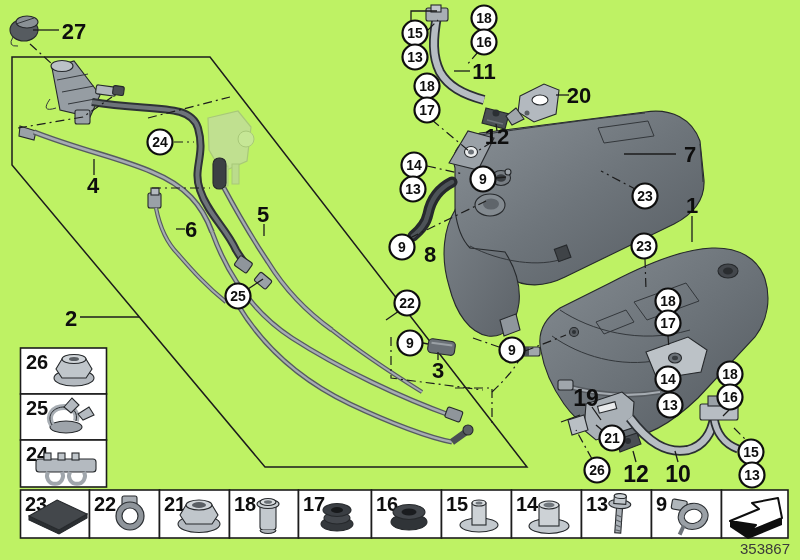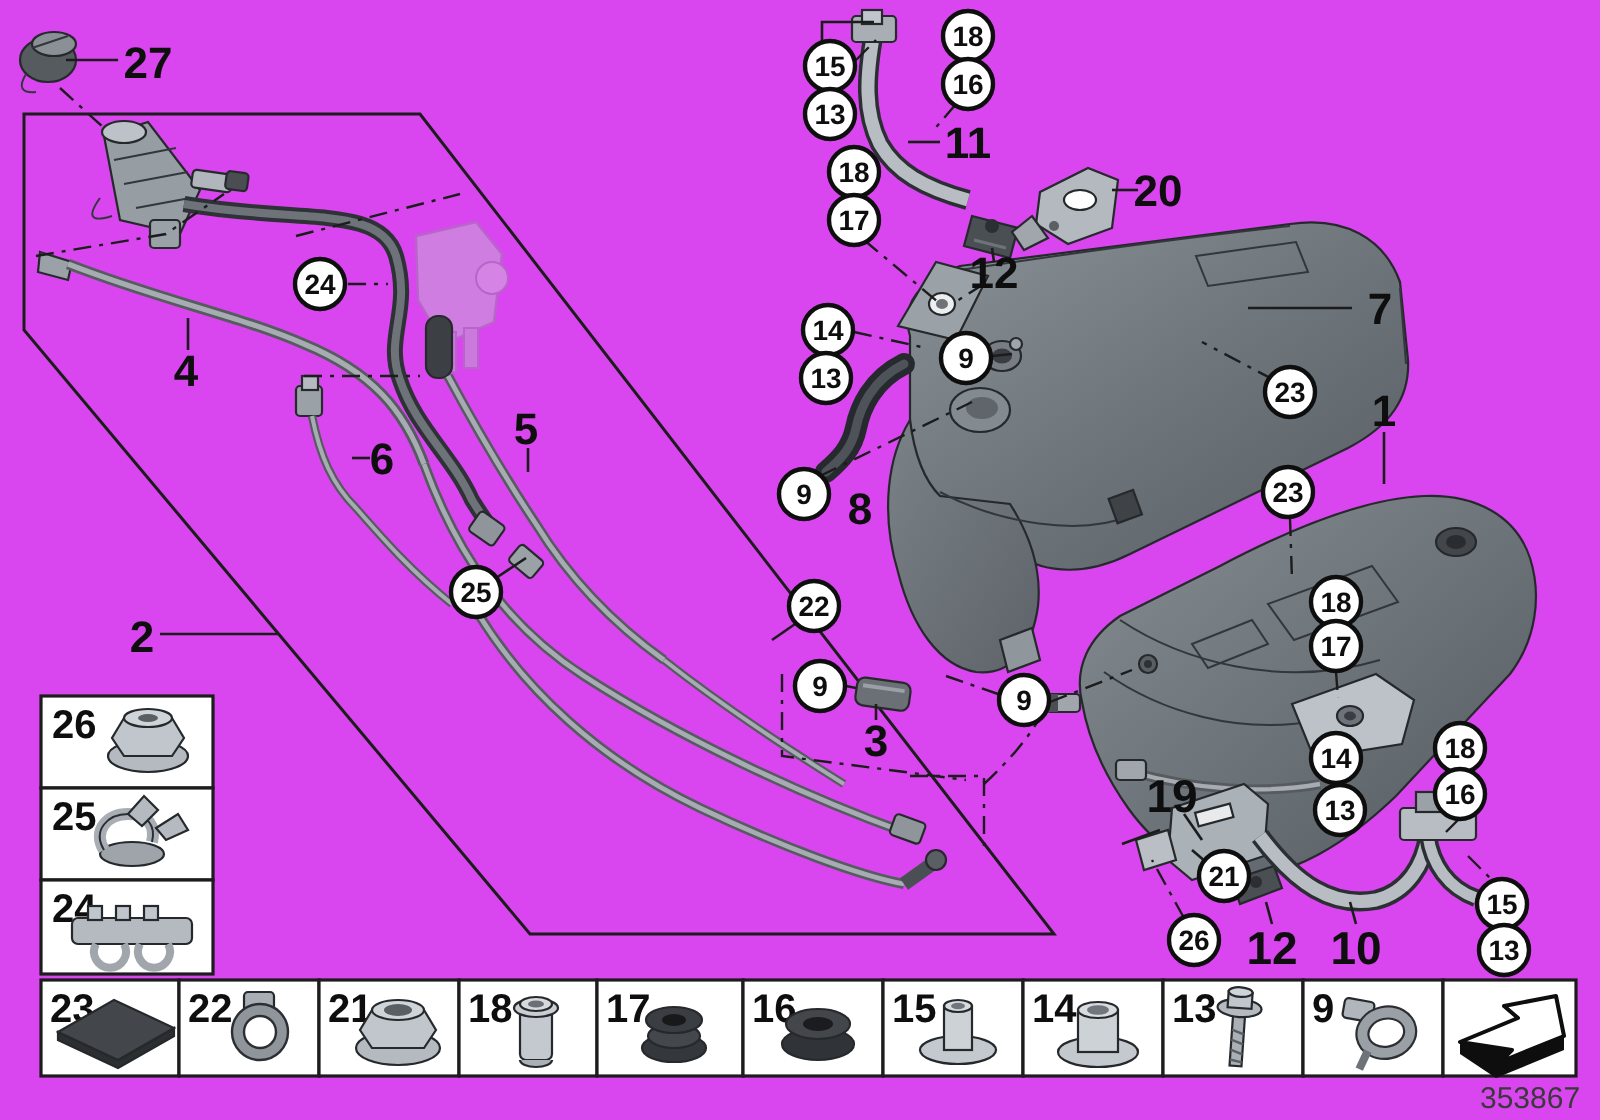--- a/index.html
+++ b/index.html
@@ -1,16 +1,16 @@
 <!DOCTYPE html>
 <html><head>
 <meta charset="utf-8">
 <style>
   html,body{margin:0;padding:0;background:#ffffff;}
-  #stage{position:relative;width:800px;height:560px;background:#d946ef;overflow:hidden;}
+  #stage{position:relative;width:800px;height:560px;background:#bef264;overflow:hidden;}
   svg{display:block;}
   .ol{stroke:#1c1c1c;fill:none;stroke-width:1.5;}
   .dash{stroke:#1c1c1c;fill:none;stroke-width:1.2;stroke-dasharray:9 4 2 4;}
   .lead{stroke:#1c1c1c;fill:none;stroke-width:1.3;}
   .thin{stroke:#33373b;fill:none;stroke-width:1;}
   .plbl{font:bold 22px "Liberation Sans",sans-serif;fill:#0e0e0e;}
   .plbl2{font:bold 23px "Liberation Sans",sans-serif;fill:#0e0e0e;}
   .clbl{font:bold 14px "Liberation Sans",sans-serif;fill:#0e0e0e;}
   .ccirc{fill:#ffffff;stroke:#0e0e0e;stroke-width:2.2;}
   .cell{fill:#ffffff;stroke:#1c1c1c;stroke-width:1.6;}

